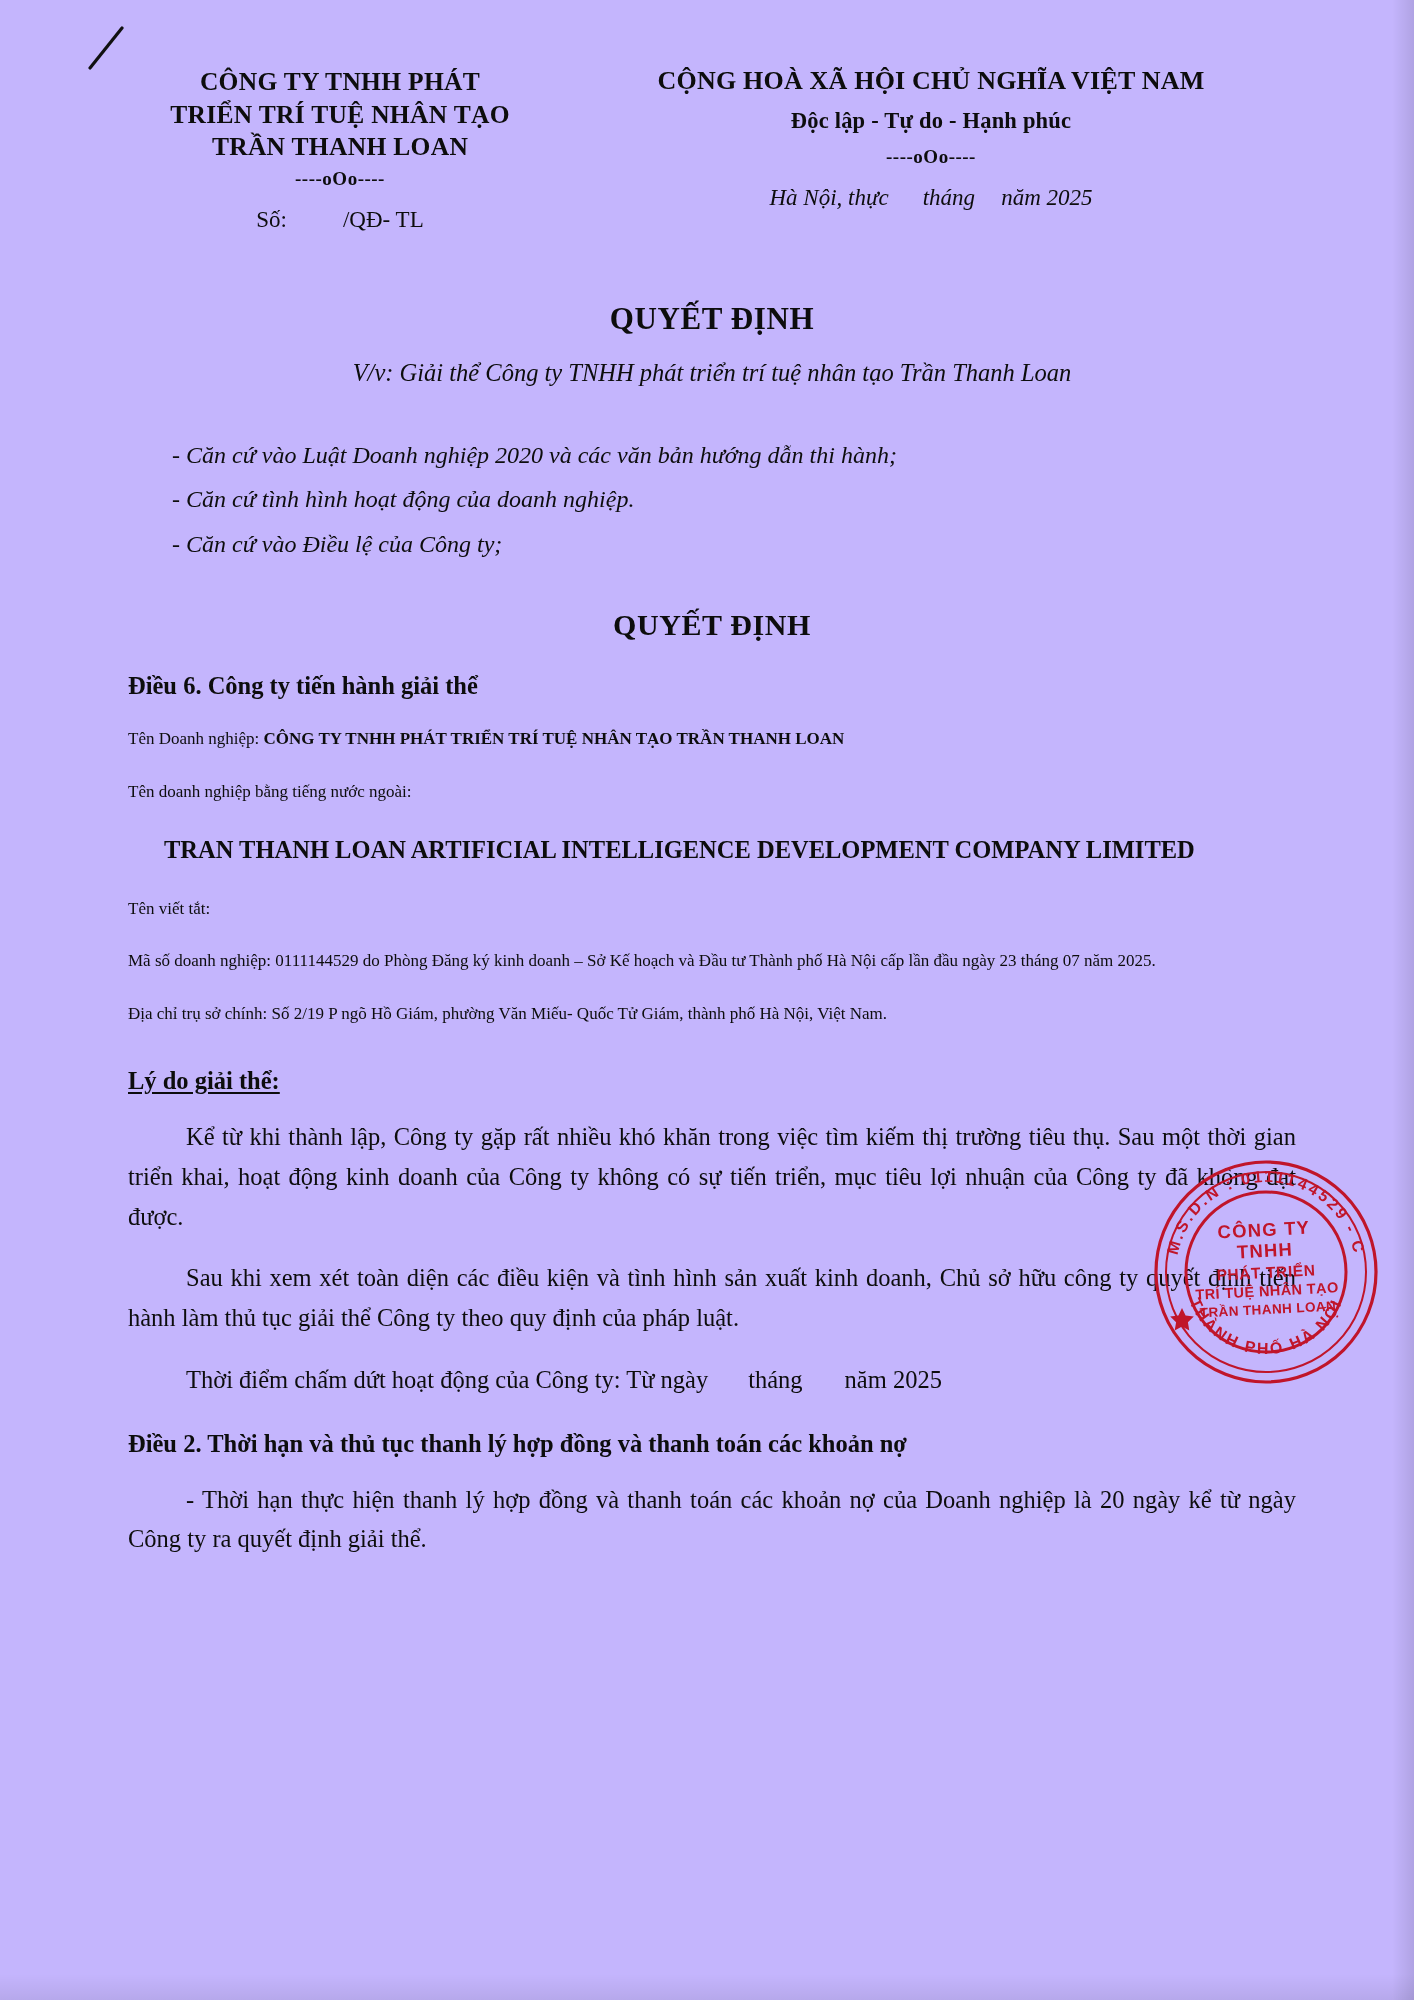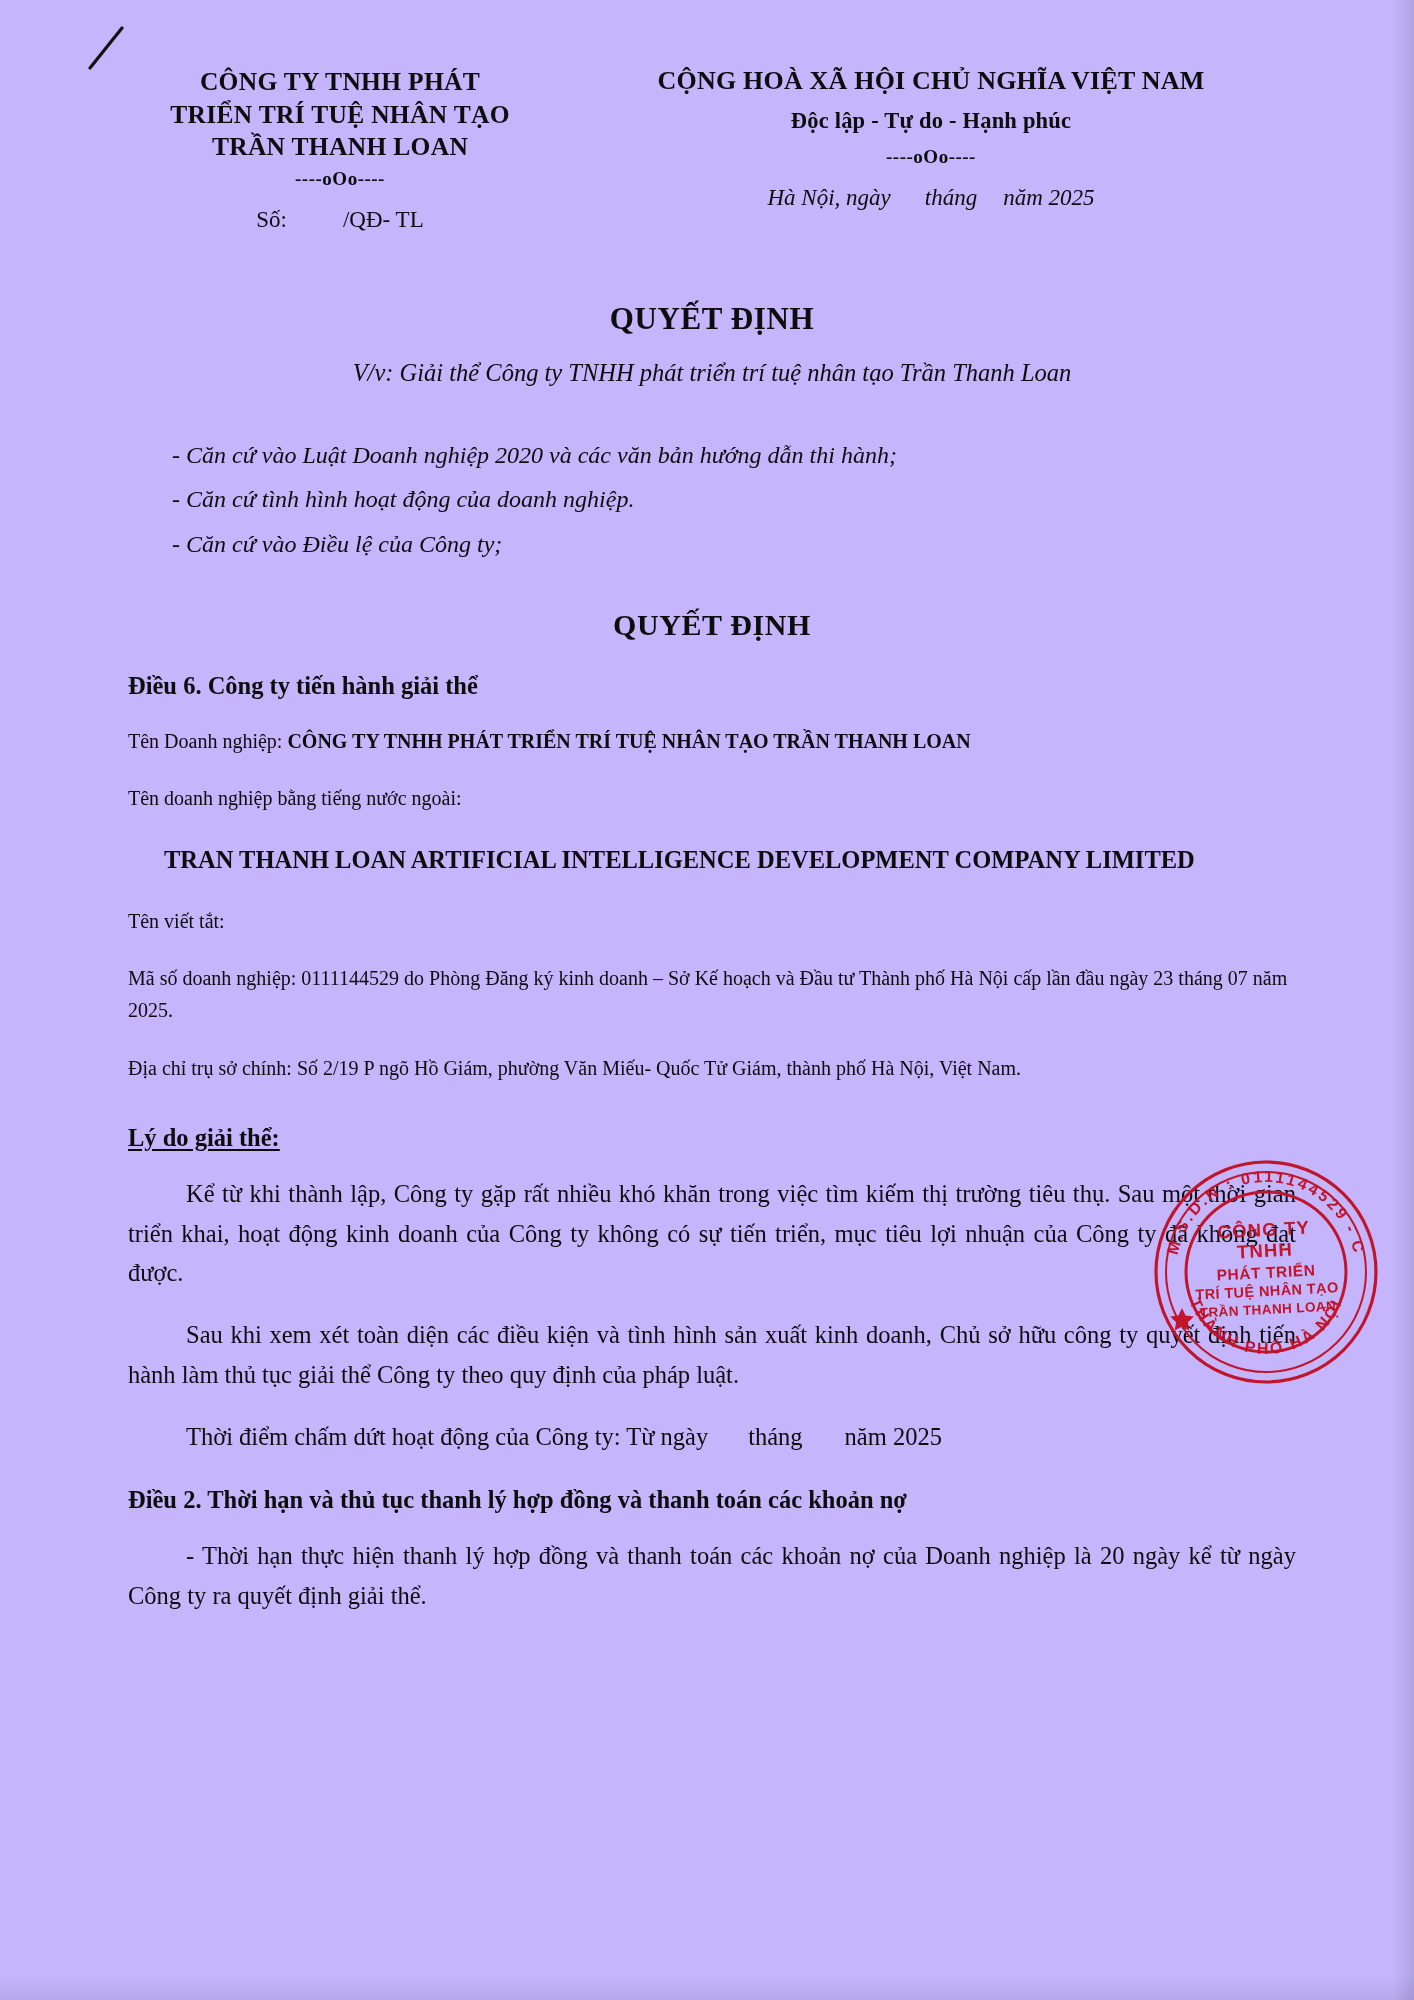--- a/index.html
+++ b/index.html
@@ -160,21 +160,21 @@
     margin-top: 42px;
   }
 
   
   .article-heading {
     font-weight: bold;
     font-size: 24.5px;
     margin-top: 30px;
   }
   .body-line {
-    font-size: 20px;
+    font-size: 17px;
     line-height: 1.62;
     margin-top: 25px;
   }
   .strong-name {
     font-weight: bold;
   }
   .foreign-name {
     font-weight: bold;
     font-size: 24.5px;
     line-height: 1.62;
@@ -262,21 +262,21 @@
           <span class="so-blank"></span>
           <span class="so-suffix">/QĐ- TL</span>
         </div>
       </div>
 
       <div class="header-right">
         <div class="nation-name">CỘNG HOÀ XÃ HỘI CHỦ NGHĨA VIỆT NAM</div>
         <div class="nation-motto">Độc lập - Tự do - Hạnh phúc</div>
         <div class="deco deco-right">----oOo----</div>
         <div class="date-line">
-          <span>Hà Nội, ngày</span>
+          <span>Hà Nội, thực</span>
           <span class="date-gap-a"></span>
           <span>tháng</span>
           <span class="date-gap-b"></span>
           <span>năm 2025</span>
         </div>
       </div>
 
     </div>
 
     <div class="doc-title">QUYẾT ĐỊNH</div>

